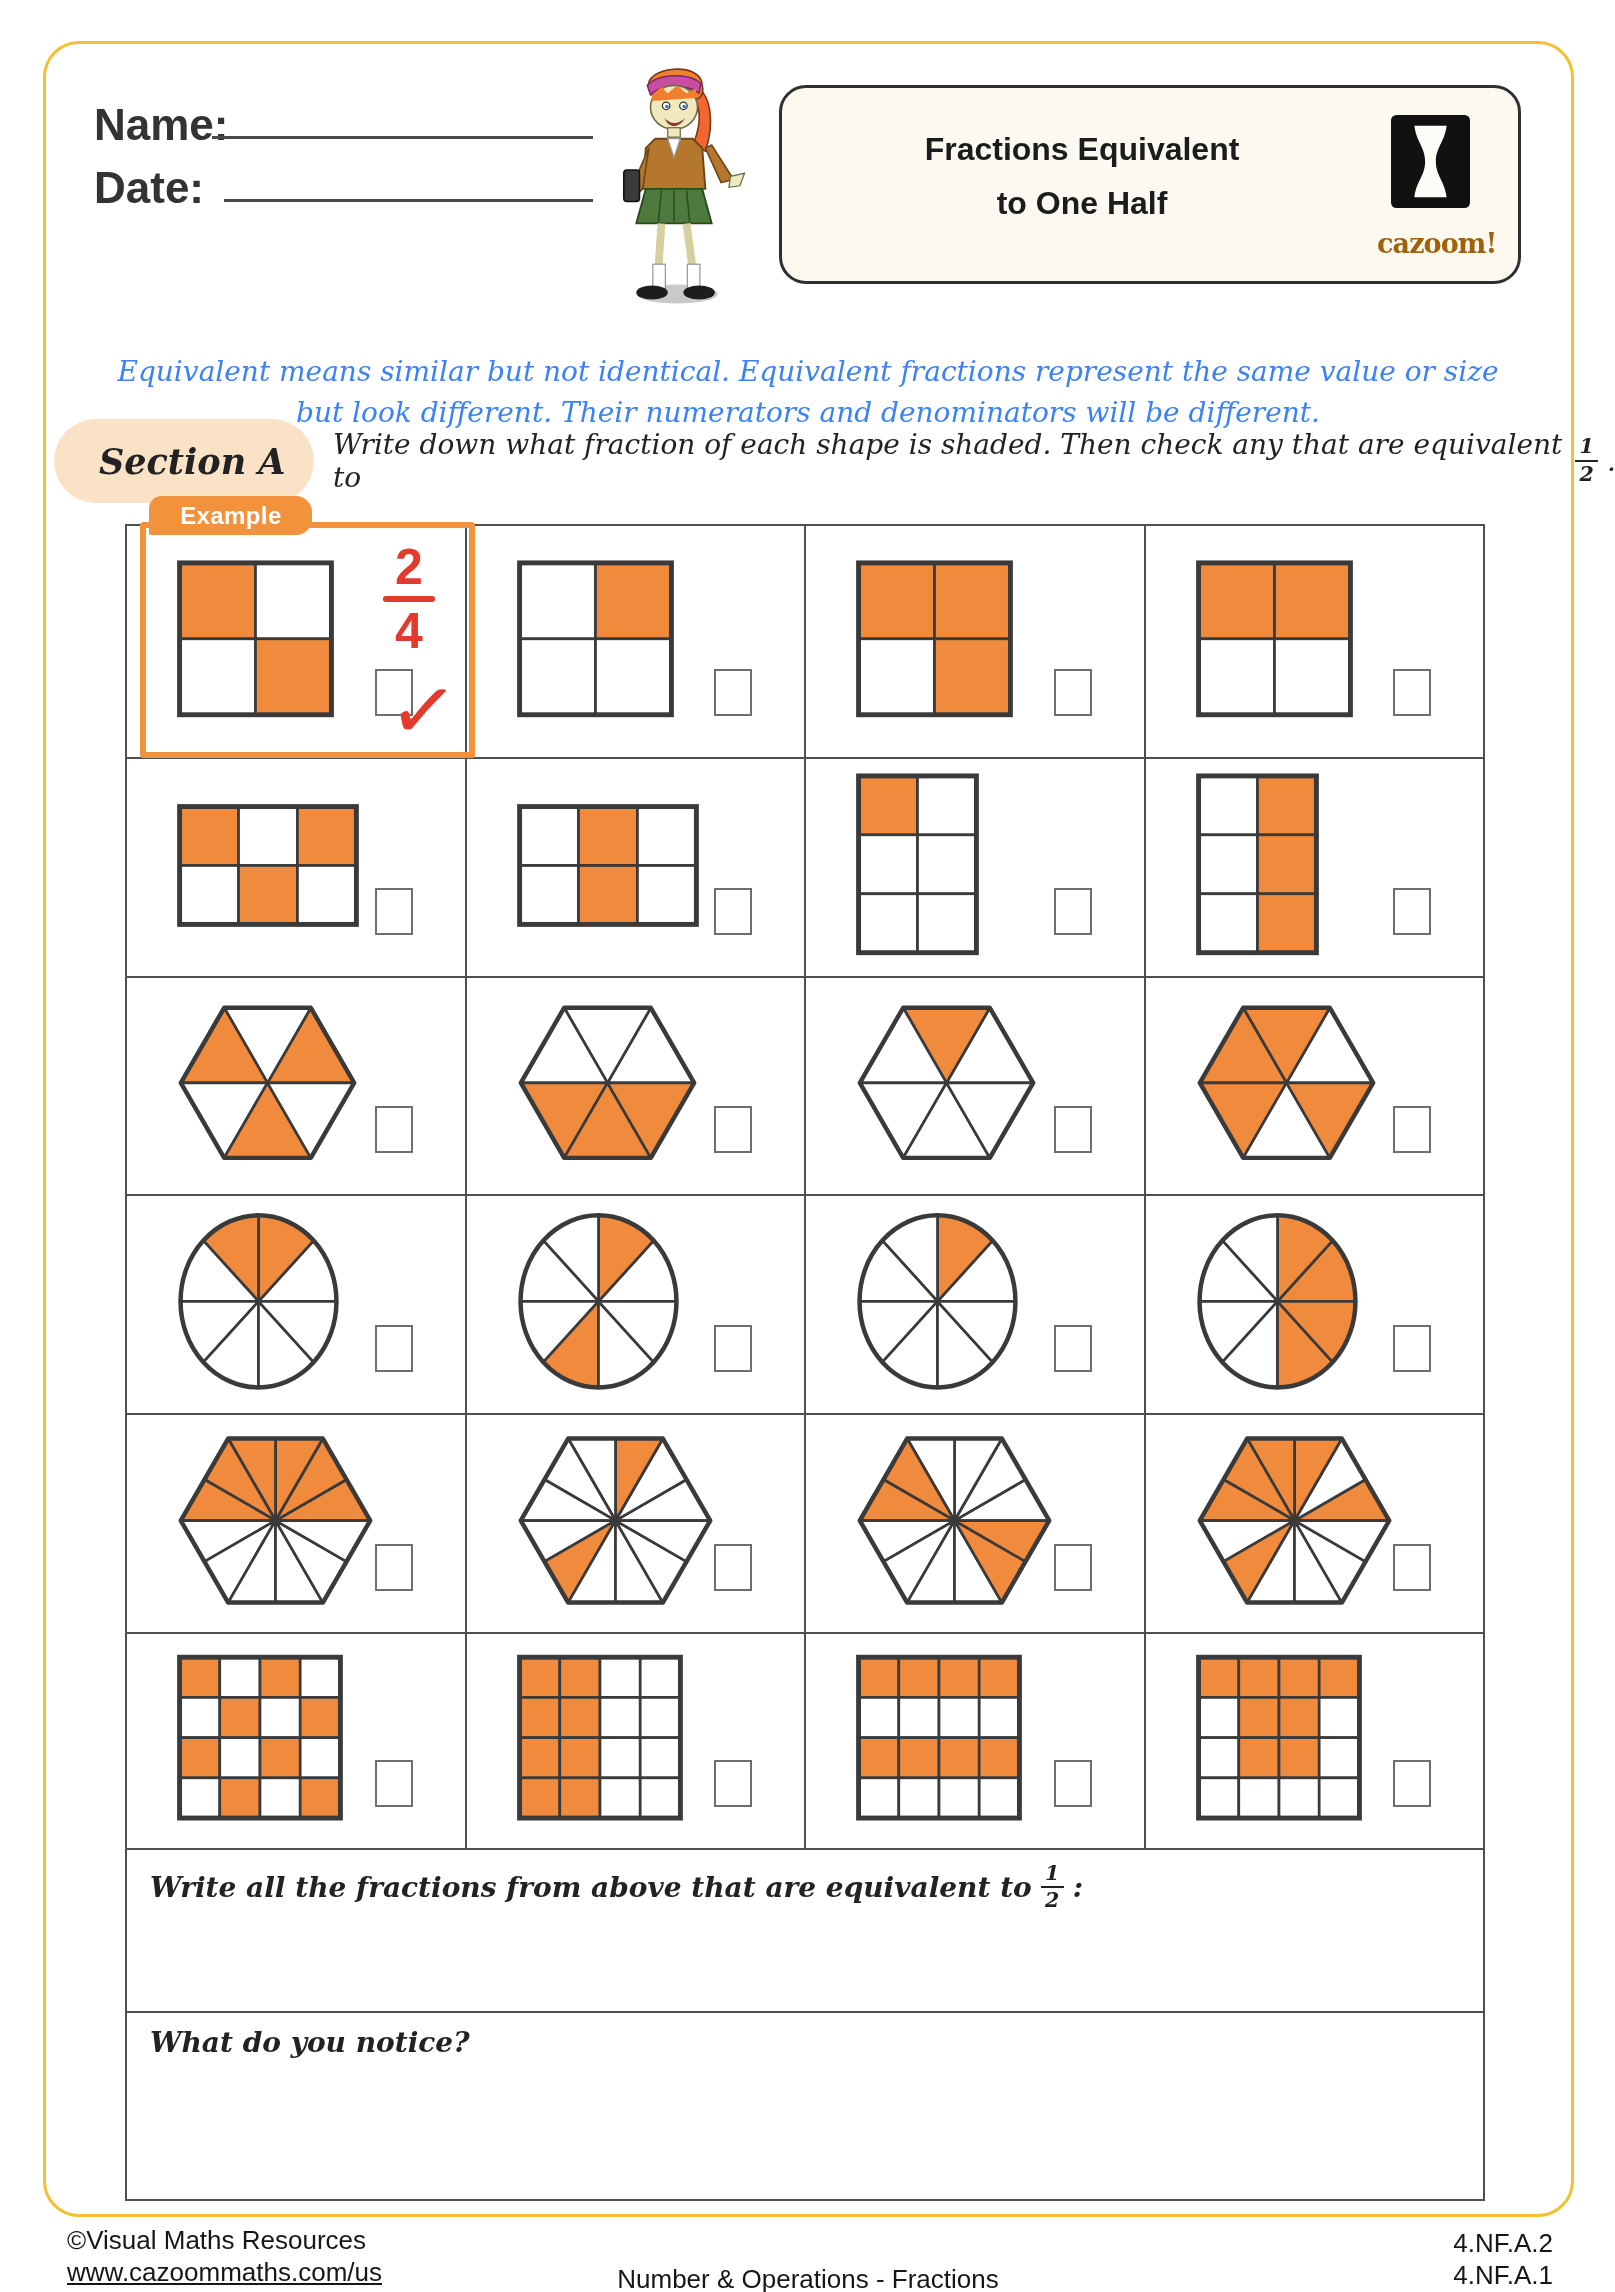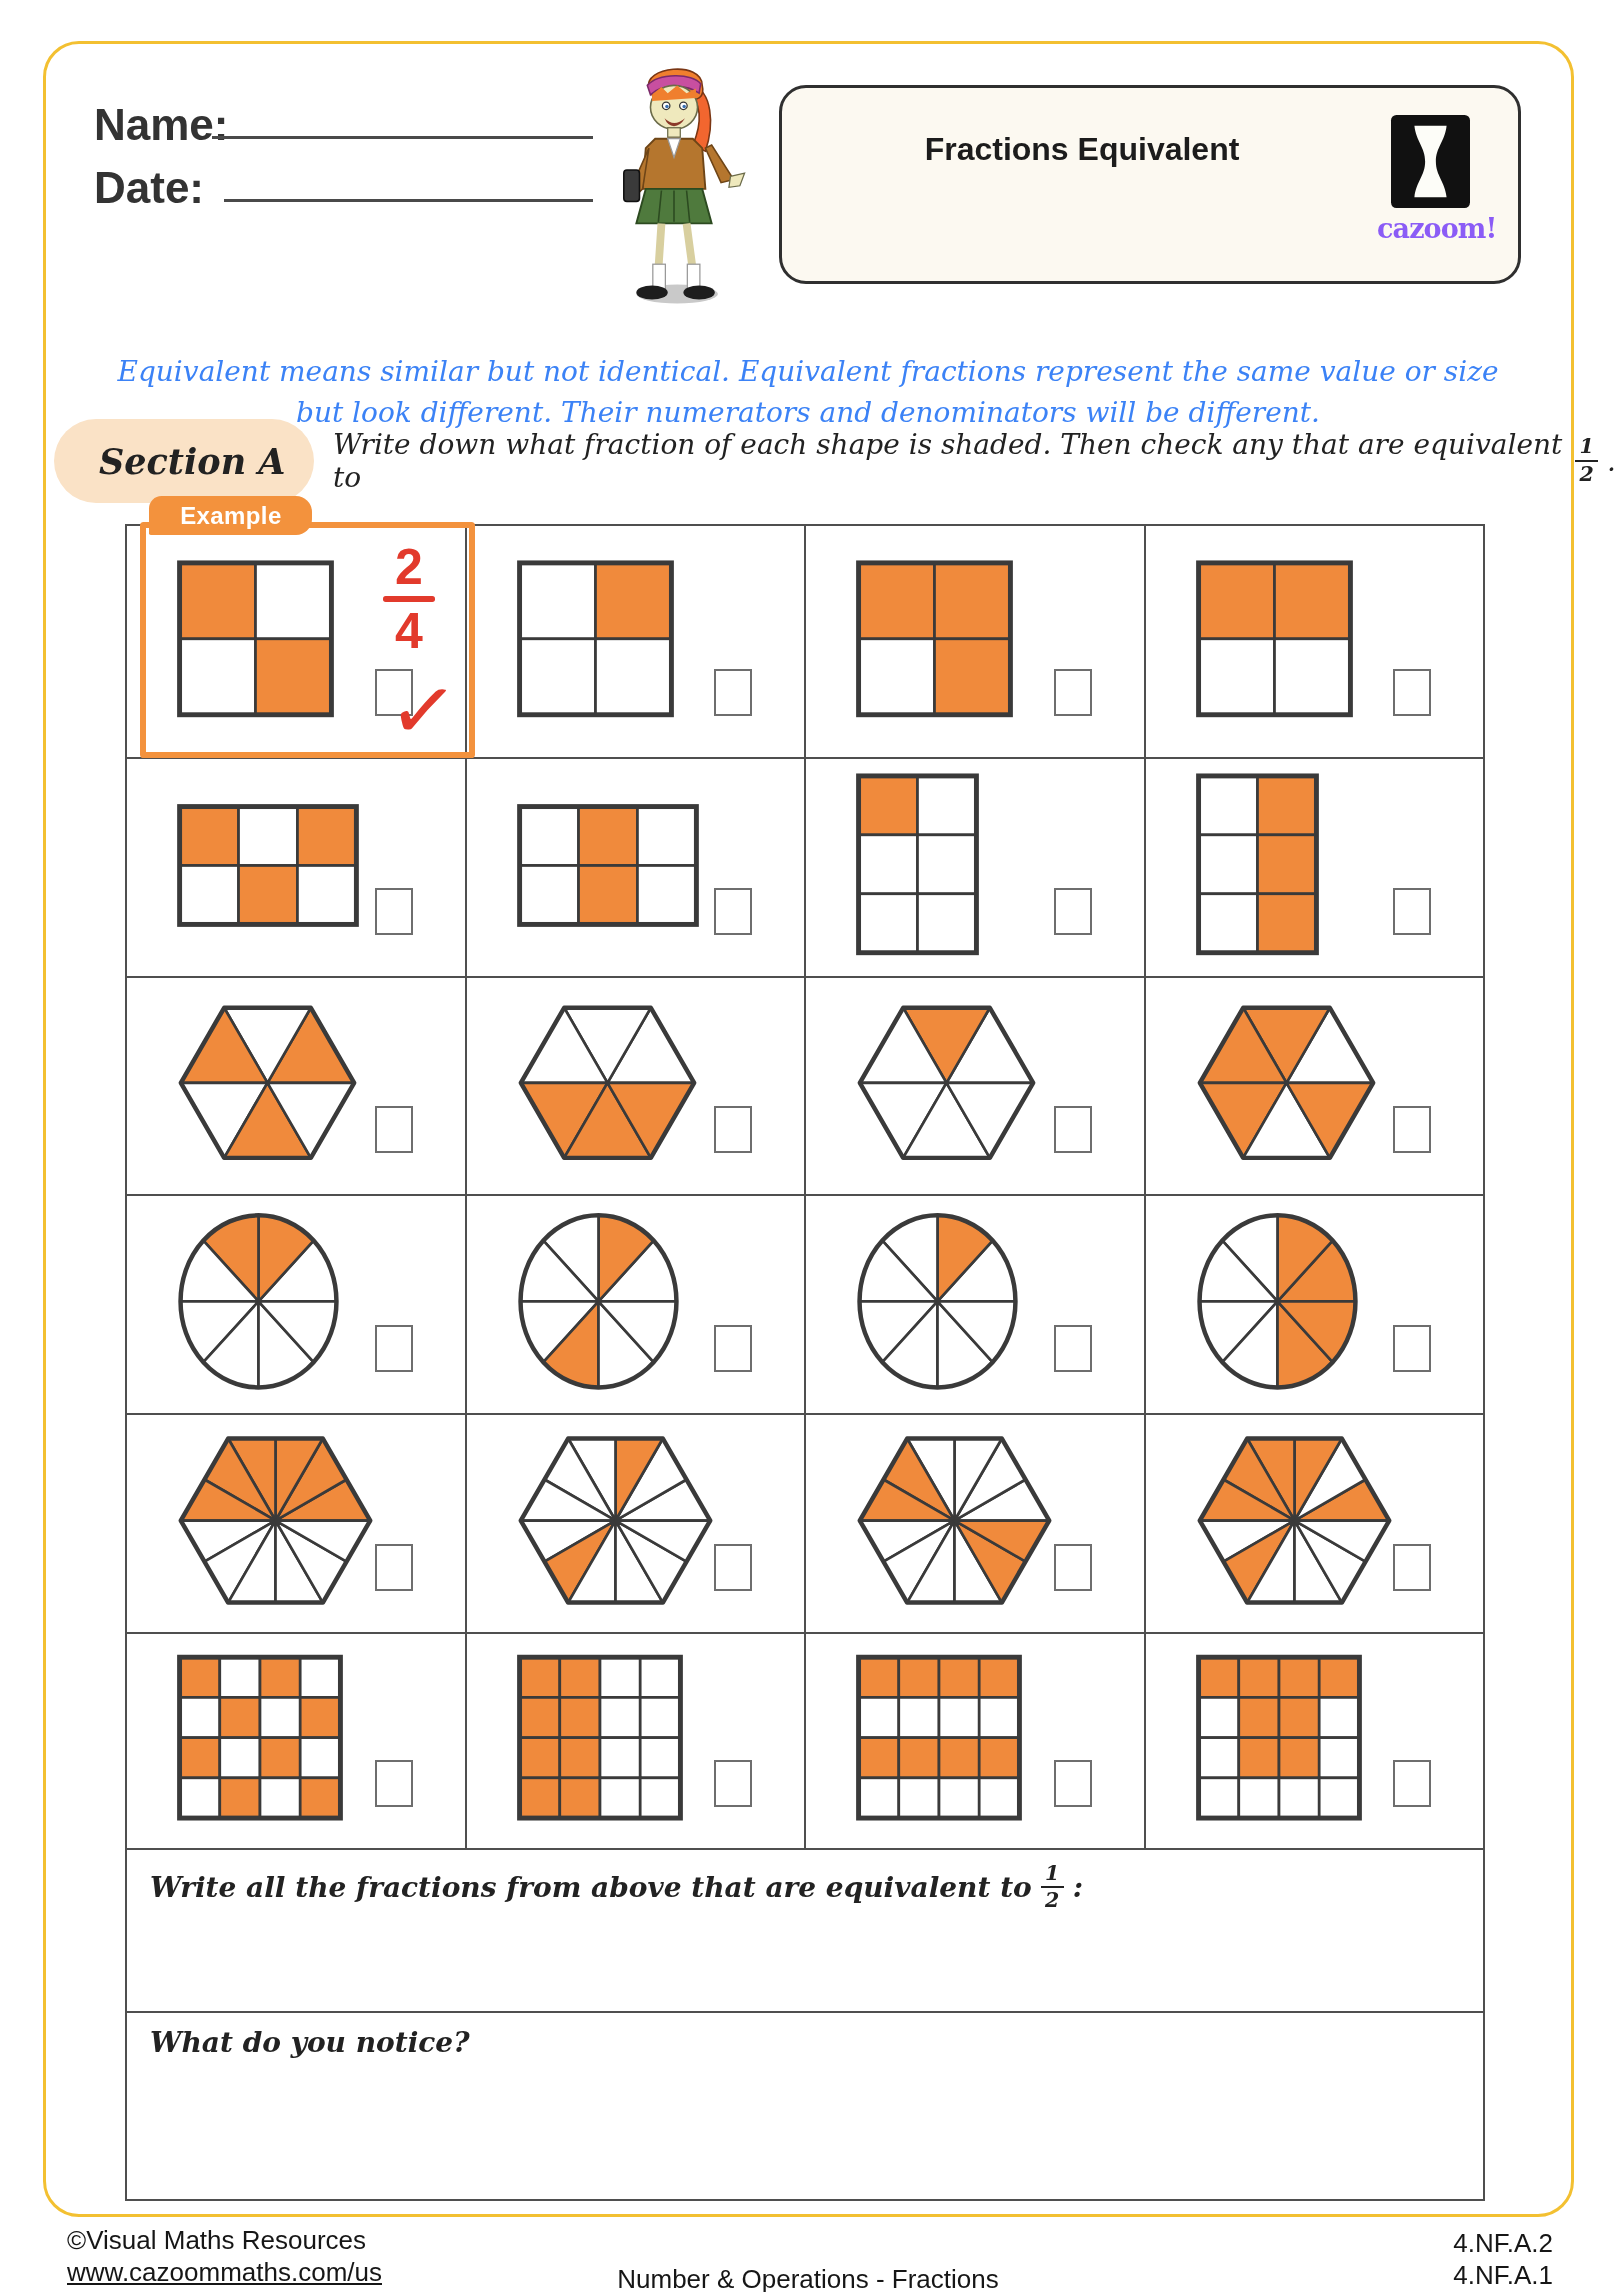--- a/index.html
+++ b/index.html
@@ -14,21 +14,21 @@
   
   .hdr-label { position:absolute; font-size:44px; font-weight:bold; color:#333; }
   .hdr-line  { position:absolute; height:2.7px; background:#4a4a4a; }
 
   .title-box { position:absolute; left:779px; top:85px; width:742px; height:199px;
                background:#FCF9F1; border:3.6px solid #2f2f2f; border-radius:27px; }
   .title-text { position:absolute; left:27px; top:34px; width:546px; text-align:center;
                 font-size:32px; font-weight:bold; color:#1c1c1c; line-height:54px; }
   .logo-wrap { position:absolute; right:34px; top:27px; width:107px; text-align:center; }
   .logo-box  { width:79px; height:93px; background:#111; border-radius:5.4px; margin:0 auto; position:relative; }
-  .logo-text { font-family:"DejaVu Serif", serif; font-weight:bold; font-size:27px; color:#8b5cf6; margin-top:5px; letter-spacing:-0.9px; }
+  .logo-text { font-family:"DejaVu Serif", serif; font-weight:bold; font-size:27px; color:#a16207; margin-top:20px; letter-spacing:-0.9px; }
 
   
   .intro { position:absolute; left:107px; right:107px; top:351px; text-align:center;
            font-family:"DejaVu Serif", serif; font-style:italic; font-size:28px; color:#3b82f6; line-height:41px; }
   .pill { position:absolute; left:54px; top:419px; width:260px; height:84px;
           background:#FAE2C6; border-radius:42px; }
   .pill-label { position:absolute; left:45px; top:21.5px; font-family:"DejaVu Serif", serif;
                 font-style:italic; font-weight:bold; font-size:35px; color:#222; }
   .section-instr { position:absolute; left:333px; top:419px; height:84px; display:flex; align-items:center;
                    font-family:"DejaVu Serif", serif; font-style:italic; font-size:28px; color:#222; }
@@ -104,20 +104,21 @@
   <path d="M42,108 L40,138 M58,108 L62,138" stroke="#D8Cf9f" stroke-width="5"></path>
   <rect x="36.5" y="134" width="8" height="16" fill="#fff" stroke="#999" stroke-width="0.8"></rect>
   <rect x="58.5" y="134" width="8" height="16" fill="#fff" stroke="#999" stroke-width="0.8"></rect>
   <ellipse cx="36" cy="152" rx="10" ry="4.5" fill="#1d1d1d"></ellipse>
   <ellipse cx="66" cy="152" rx="10" ry="4.5" fill="#1d1d1d"></ellipse>
 </svg>
 
 <div class="title-box">
   <div class="title-text">
     <div>Fractions Equivalent</div>
+    <div>to One Half</div>
   </div>
   <div class="logo-wrap">
     <div class="logo-box">
       <svg width="79" height="93" viewBox="0 0 88 104">
         <path d="M26,12 L62,12 C60,30 50,36 50,52 C50,68 60,74 62,92 L26,92 C28,74 38,68 38,52 C38,36 28,30 26,12 Z" fill="#fdfdf8"></path>
       </svg>
     </div>
     <div class="logo-text">cazoom!</div>
   </div>
 </div>

